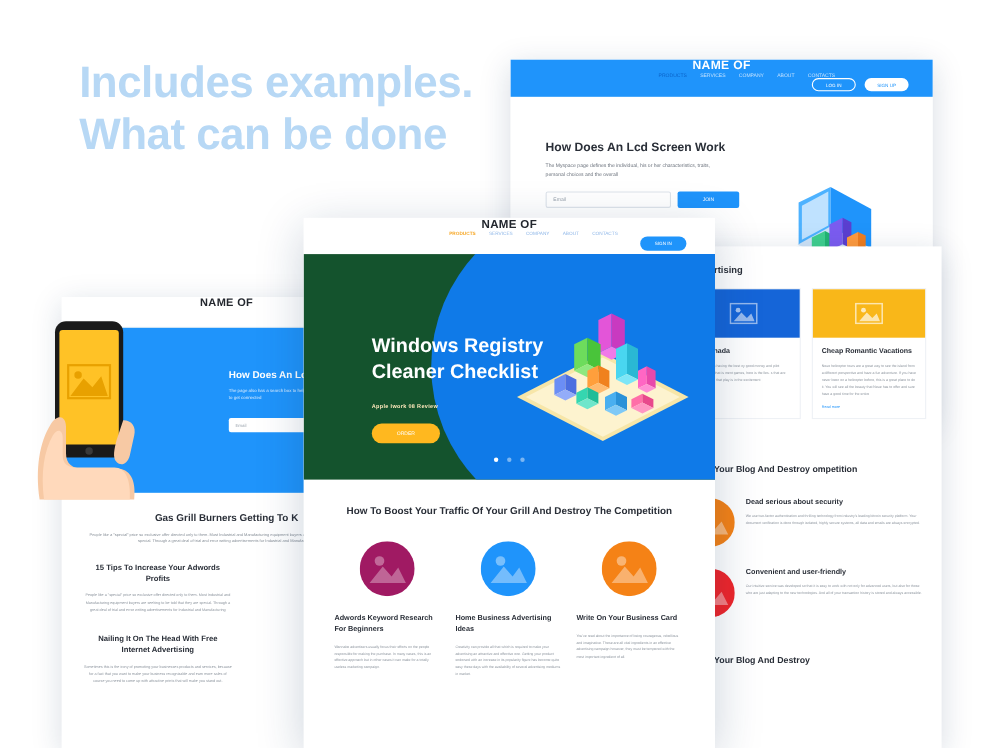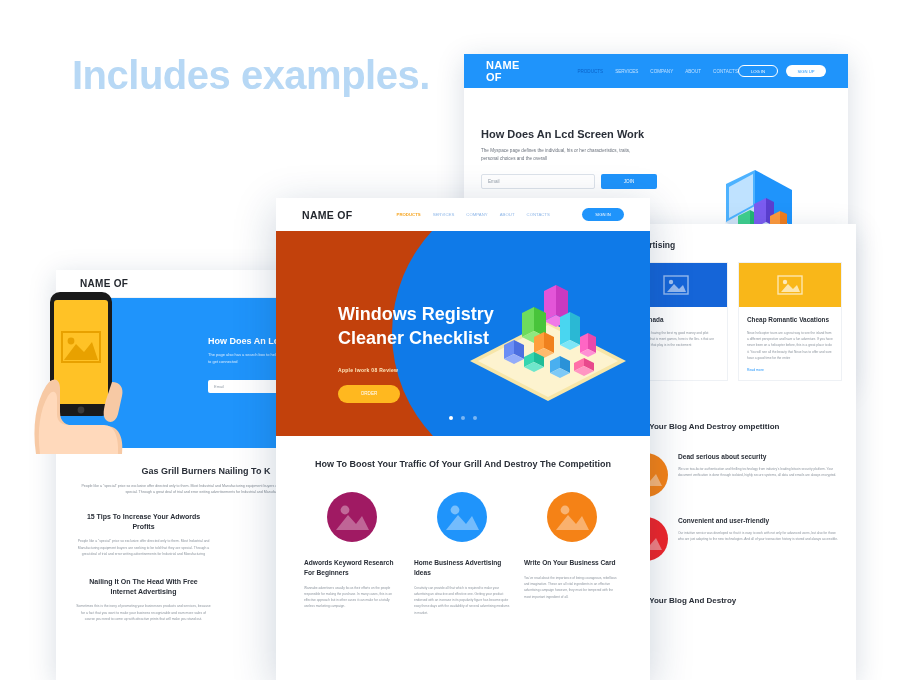--- a/index.html
+++ b/index.html
@@ -18,36 +18,36 @@
     font-size: 40px; font-weight: bold; line-height: 1.18;
     color: #b7d8f5; letter-spacing: -0.5px;
   }
   .headline .l2 { display:block; }
 
   
   .win { position: absolute; background: #ffffff; overflow: hidden;
          box-shadow: 0 6px 26px rgba(20,50,90,0.17); }
 
   
-  .nav { display: flex; align-items: center; height: 100%; }
+  .nav { display: flex; align-items: center; height: 100%; flex-direction: column; }
   .nav-logo { font-weight: bold; letter-spacing: .3px; }
   .nav-links { display: flex; gap: 14px; }
   .nav-links span { white-space: nowrap; }
   .nav-btns { margin-left: auto; display: flex; gap: 8px; align-items: center; }
   .pill { border-radius: 999px; display:flex; align-items:center; justify-content:center; }
 
   
   #win-topright { left: 464px; top: 54px; width: 384px; height: 330px; }
   #win-topright .tr-nav { height: 34px; background: #1f94fb; padding: 0 22px; }
   #win-topright .nav-logo { color:#fff; font-size: 11px; }
   #win-topright .nav-links { margin-left: 46px; font-size: 4.6px; color:#bfe0ff; gap: 12px; }
   #win-topright .nav-links .active { color:#0a63c9; }
   #win-topright .login { width: 40px; height: 12px; border:1px solid #fff; color:#fff; font-size:4.2px;}
   #win-topright .signup { width: 40px; height: 12px; background:#fff; color:#1f94fb; font-size:4.2px;}
-  #win-topright .tr-body { position:relative; padding: 40px 0 0 17px; }
+  #win-topright .tr-body { position:relative; padding: 40px 0 0 32px; }
   .tr-h { font-size: 11px; font-weight: bold; color:#2a2f38; }
   .tr-p { font-size: 4.6px; color:#6b727c; line-height: 1.65; margin-top: 7px; width: 168px; }
   .tr-form { display:flex; gap:0; margin-top: 12px; align-items:center; }
   .tr-input { width: 114px; height: 15px; border:1px solid #dde3ea; border-radius:2px;
               font-size:4.6px; color:#97a0ab; display:flex; align-items:center; padding-left:6px; }
   .tr-join { width: 56px; height: 15px; background:#1f94fb; color:#fff; font-size:4.6px;
              border-radius:2px; margin-left: 6px; }
 
   
   .laptop { position:absolute; right: 18px; top: 56px; width: 150px; height: 120px; }
@@ -97,21 +97,21 @@
   .rw-bottom-h { font-size:8px; font-weight:bold; color:#2a2f38; margin-top: 34px; line-height:1.5;}
 
   
   #win-center { left: 276px; top: 198px; width: 374px; height: 482px; z-index: 5;
                 box-shadow: 0 10px 40px rgba(20,50,90,0.22); }
   #win-center .c-nav { height: 33px; background:#fff; padding: 0 26px; }
   #win-center .nav-logo { color:#23272e; font-size: 10.5px; }
   #win-center .nav-links { margin-left: 44px; font-size:4.3px; color:#8fb7e8; gap: 12px; }
   #win-center .nav-links .active { color:#f6a623; font-weight:bold; }
   #win-center .signin { width: 42px; height: 13px; background:#1f94fb; color:#fff; font-size:4.2px; }
-  .c-hero { position:relative; height: 205px; background:#c2410c; overflow:hidden; }
+  .c-hero { position:relative; height: 205px; background:#14532d; overflow:hidden; }
   .c-hero-blob { position:absolute; right:-42px; top:-48px; width: 300px; height: 300px;
                  border-radius: 50%; background:#0f7ae8; }
   .c-hero-txt { position:absolute; left: 62px; top: 72px; width: 210px; z-index:2;}
   .c-h { font-size: 18px; font-weight:bold; color:#fff; line-height: 1.33; }
   .c-sub { font-size:5px; font-weight:bold; color:#ffe9bd; margin-top: 16px; letter-spacing:.3px;}
   .c-btn { margin-top: 12px; width: 62px; height: 18px; background:#ffb81f; color:#fff;
            font-size:4.6px; border-radius:999px; }
   .c-dots { position:absolute; left: 50%; transform:translateX(-50%); bottom: 16px;
             display:flex; gap:8px; z-index:3; }
   .c-dot { width: 4px; height:4px; border-radius:50%; background:rgba(255,255,255,.45); }
@@ -127,20 +127,21 @@
   .c-feat-p { font-size:3.2px; color:#8d959e; line-height:1.95; margin-top:7px; }
   .c-pricing { font-size:8px; font-weight:bold; color:#2a2f38; text-align:center; margin-top: 40px;}
 </style>
 </head>
 <body>
 
 <div id="stage">
 
   <div class="headline">
     <span>Includes examples.</span>
+    <span class="l2">What can be done</span>
   </div>
 
   <div class="win" id="win-topright">
     <div class="tr-nav">
       <div class="nav">
         <div class="nav-logo">NAME OF</div>
         <div class="nav-links">
           <span class="active">PRODUCTS</span>
           <span>SERVICES</span>
           <span>COMPANY</span>
@@ -250,21 +251,21 @@
       </div>
     </div>
     <div class="lf-hero">
       <div class="lf-hero-txt">
         <div class="lf-h">How Does An Lc</div>
         <div class="lf-p">The page also has a search box to help you find topics on the Internet to get connected</div>
         <div class="lf-input">Email</div>
       </div>
     </div>
     <div class="lf-sec">
-      <div class="lf-sec-h">Gas Grill Burners Nailing To K</div>
+      <div class="lf-sec-h">Gas Grill Burners Getting To K</div>
       <div class="lf-sec-p">People like a "special" price so exclusive offer directed only to them. Most Industrial and Manufacturing equipment buyers are seeking to be told that they are special. Through a great deal of trial and error writing advertisements for Industrial and Manufacturing</div>
       <div class="lf-cols">
         <div class="lf-col">
           <div class="lf-art-h">15 Tips To Increase Your Adwords Profits</div>
           <div class="lf-art-p">People like a "special" price so exclusive offer directed only to them. Most Industrial and Manufacturing equipment buyers are seeking to be told that they are special. Through a great deal of trial and error writing advertisements for Industrial and Manufacturing</div>
           <div class="lf-art2">
             <div class="lf-art-h">Nailing It On The Head With Free Internet Advertising</div>
             <div class="lf-art-p">Sometimes this is the irony of promoting your businesses products and services, because for a fact that you want to make your business recognizable and earn more sales of course you need to come up with attractive prints that will make you stand out.</div>
           </div>
         </div>

